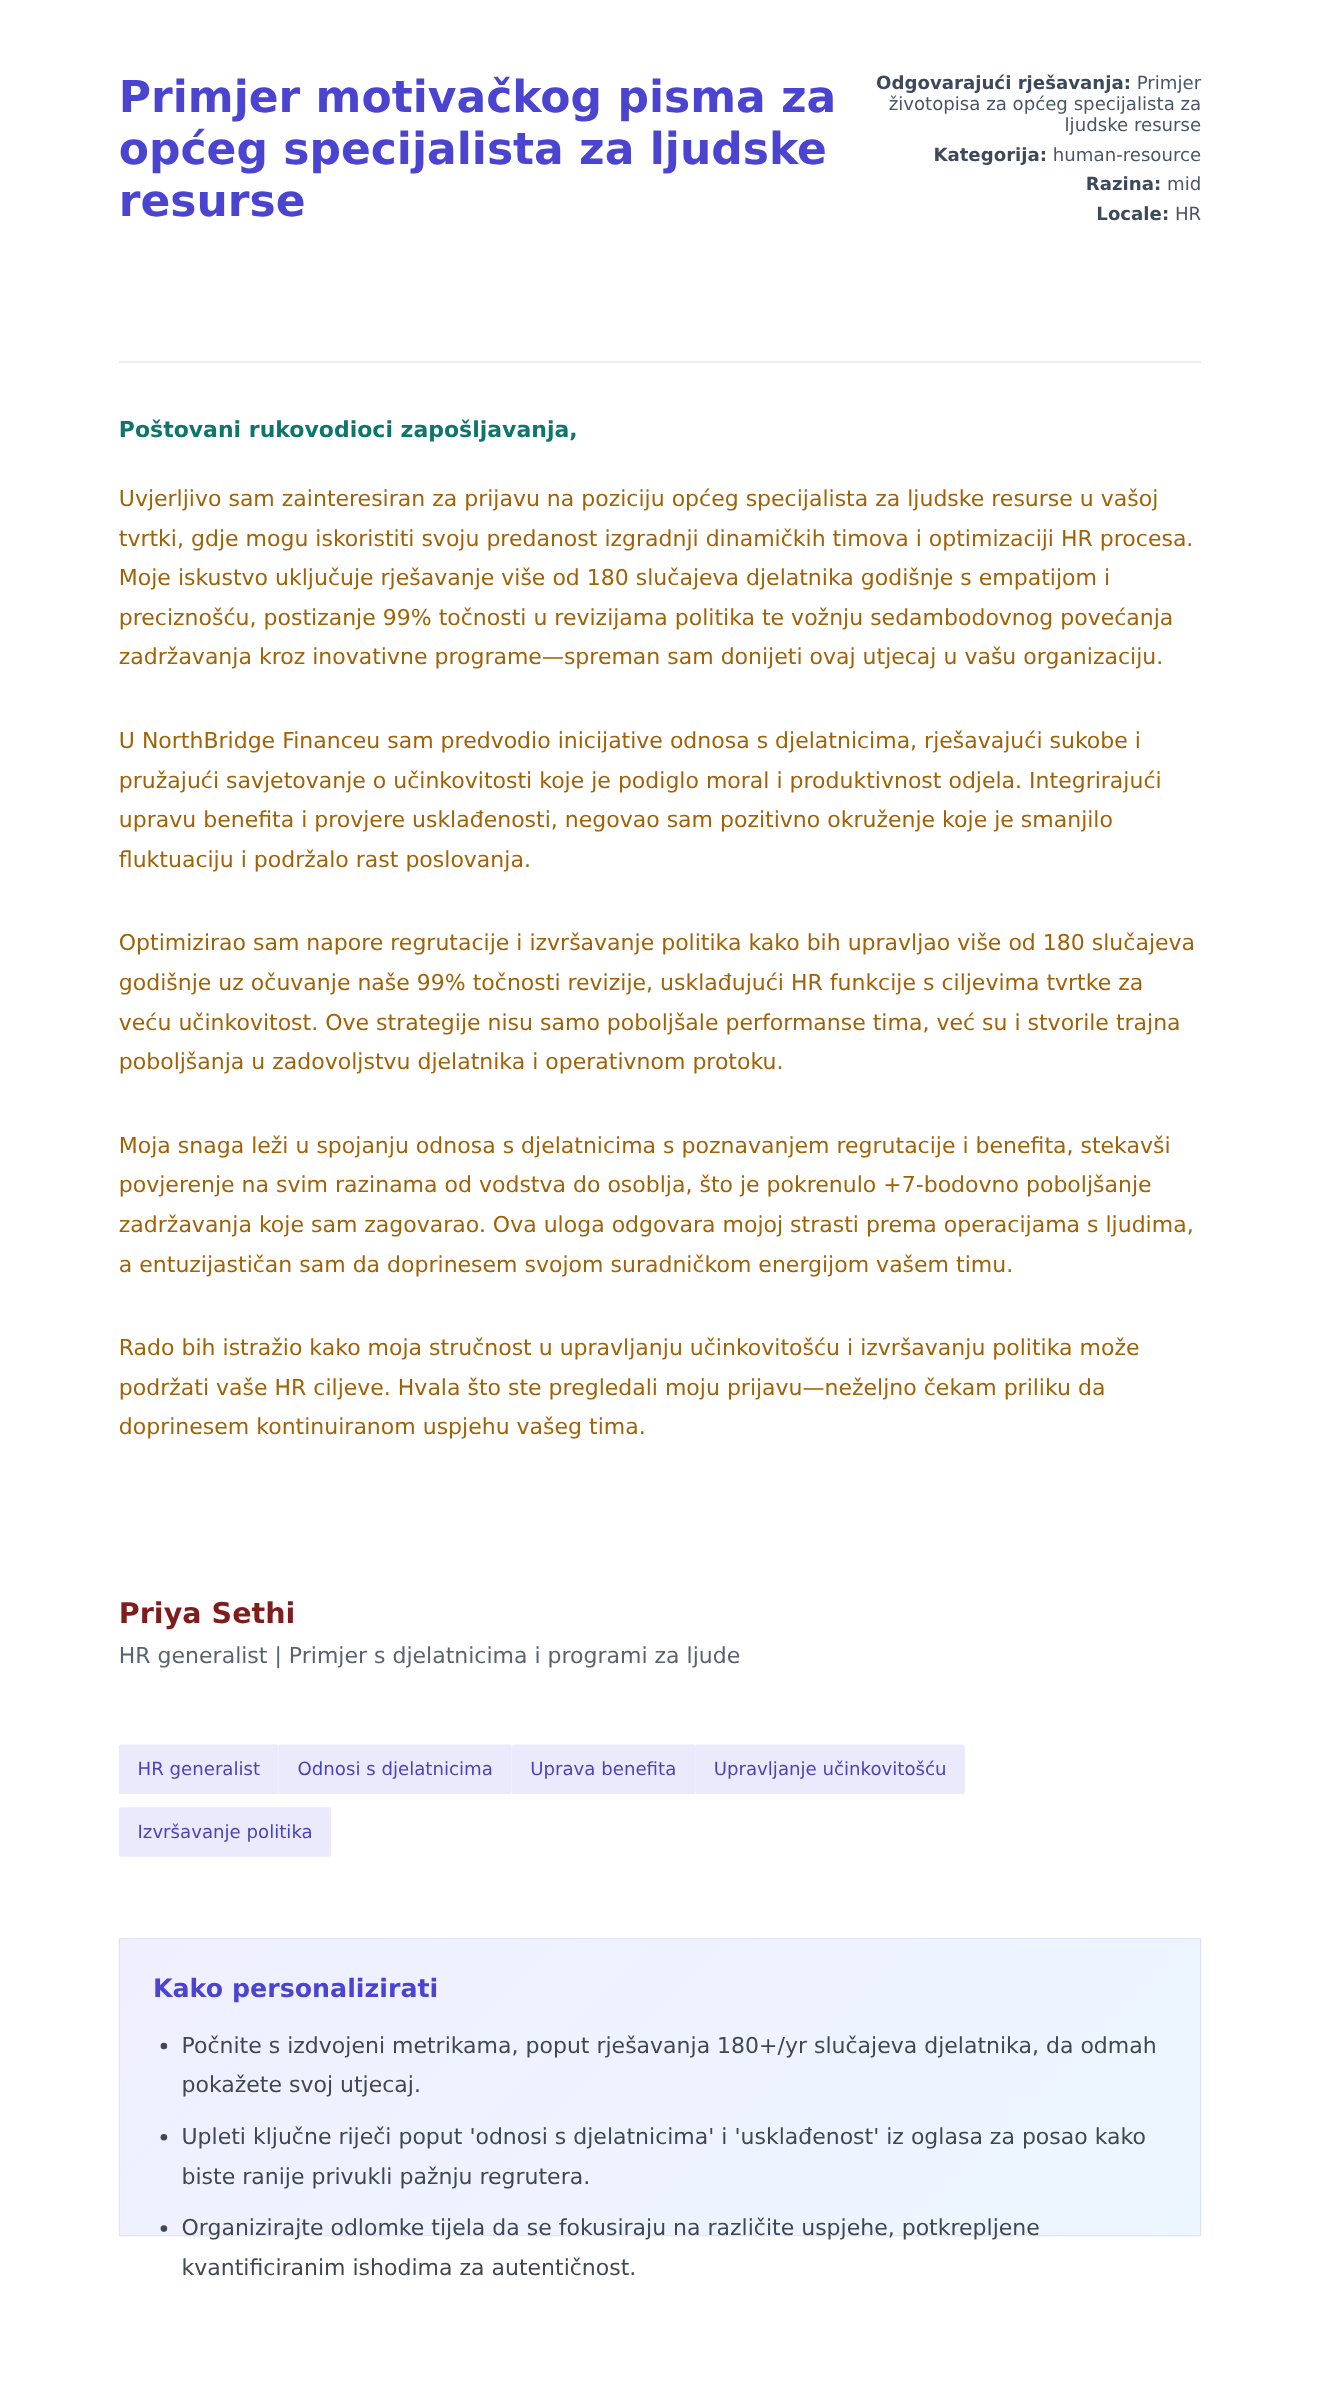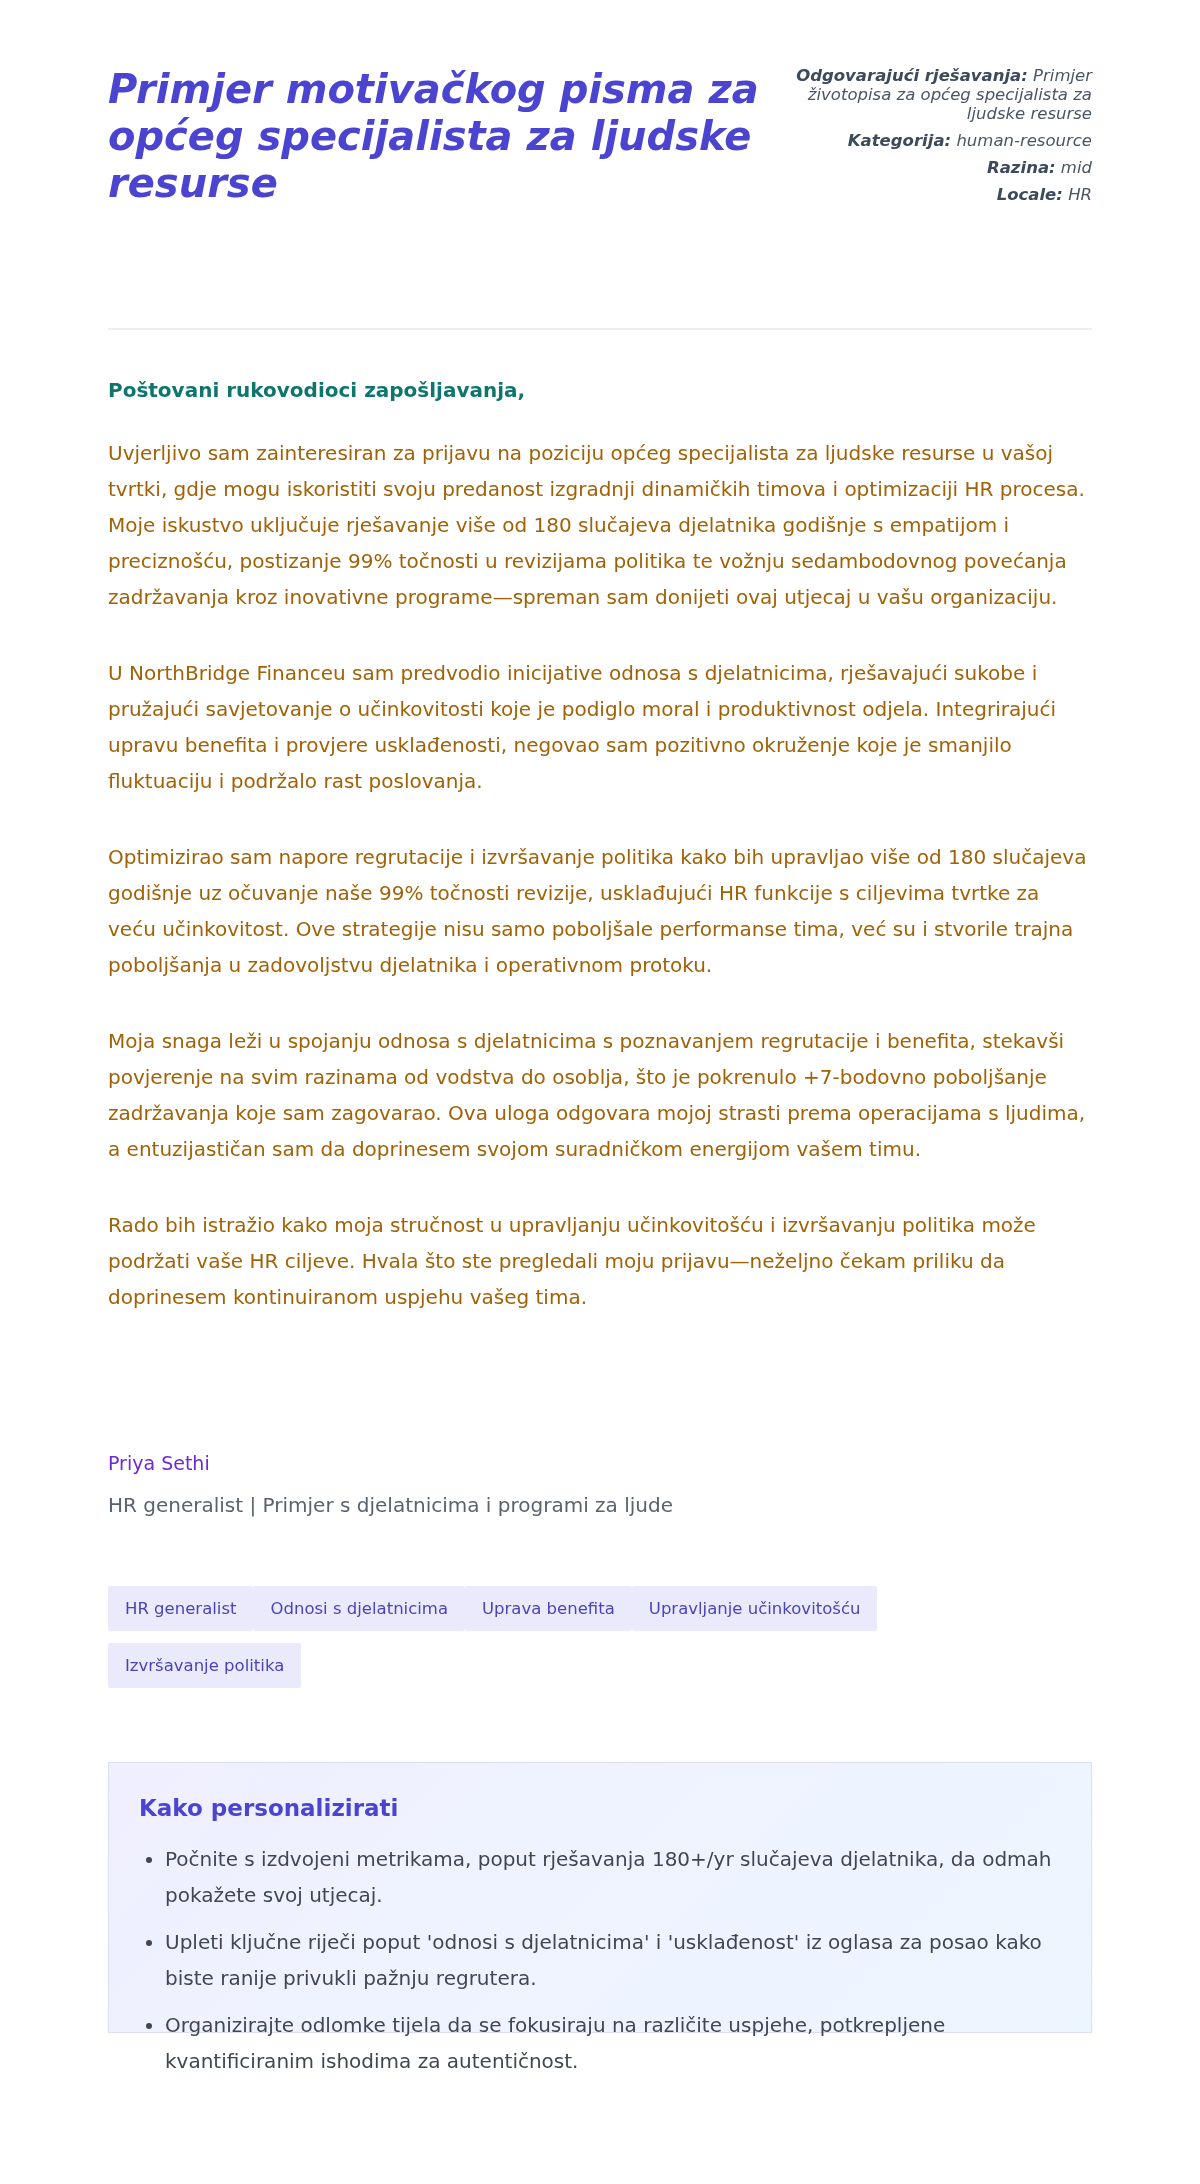--- a/index.html
+++ b/index.html
@@ -1,27 +1,27 @@
 <!DOCTYPE html>
 <html><head>
 <meta charset="utf-8">
 <style>
   html, body { margin: 0; padding: 0; background: #ffffff; }
   body { width: 1200px; height: 2184px; position: relative; font-family: "DejaVu Sans", sans-serif; color: #1a1a1a; }
   .page { position: absolute; left: 108px; top: 0; width: 984px; }
-  .header { position: relative; height: 330px; border-bottom: 2px solid #eceef2; box-sizing: border-box; font-style: italic; }
+  .header { position: relative; height: 330px; border-bottom: 2px solid #eceef2; box-sizing: border-box; }
   .title { position: absolute; left: 0; top: 66px; width: 680px; margin: 0; font-size: 40px; line-height: 47px; font-weight: bold; color: #4a44d0; }
   .subtitle { position: absolute; left: 0; top: 205px; width: 680px; margin: 0; font-size: 24px; line-height: 29px; font-weight: bold; color: #3d4a5c; }
   .meta { position: absolute; right: 0; top: 66px; width: 300px; text-align: right; font-size: 16.5px; line-height: 19px; color: #4a5568; }
   .meta-row { margin-bottom: 8px; }
   .meta-row .k { font-weight: bold; color: #3d4a5c; }
   .greeting { position: absolute; top: 378px; left: 0; margin: 0; font-size: 20px; font-weight: bold; color: #0f766e; }
   .body { position: absolute; top: 435px; left: 0; width: 984px; }
   .para { margin: 0 0 40px 0; font-size: 20px; line-height: 36px; color: #a16207; }
-  .sig-name { position: absolute; top: 1452px; left: 0; font-size: 19px; font-weight: normal; color: #6d28d9; }
+  .sig-name { position: absolute; top: 1452px; left: 0; font-size: 26px; font-weight: bold; color: #7f1d1d; }
   .sig-title { position: absolute; top: 1493px; left: 0; font-size: 20px; color: #5a6270; }
   .tags { position: absolute; top: 1586px; left: 0; width: 900px; display: flex; flex-wrap: wrap; gap: 12px 0; }
   .tag { background: #ebeafc; color: #4a44b8; font-size: 16.5px; padding: 0 17px; height: 45px; line-height: 45px; border-radius: 2px; }
   .tips { position: absolute; top: 1762px; left: 0; width: 984px; height: 271px; box-sizing: border-box; border: 1.5px solid #dcdff3; background: linear-gradient(135deg, #f0efff 0%, #eef4ff 60%, #ecf6ff 100%); padding: 0 30px; }
   .tips-title { margin: 32px 0 0 0; font-size: 23px; font-weight: bold; color: #4a44d0; }
   .tips ul { margin: 20px 0 0 0; padding-left: 26px; }
   .tips li { font-size: 20px; line-height: 36px; color: #3f4752; margin-bottom: 11px; }
 </style>
 </head>
 <body>

